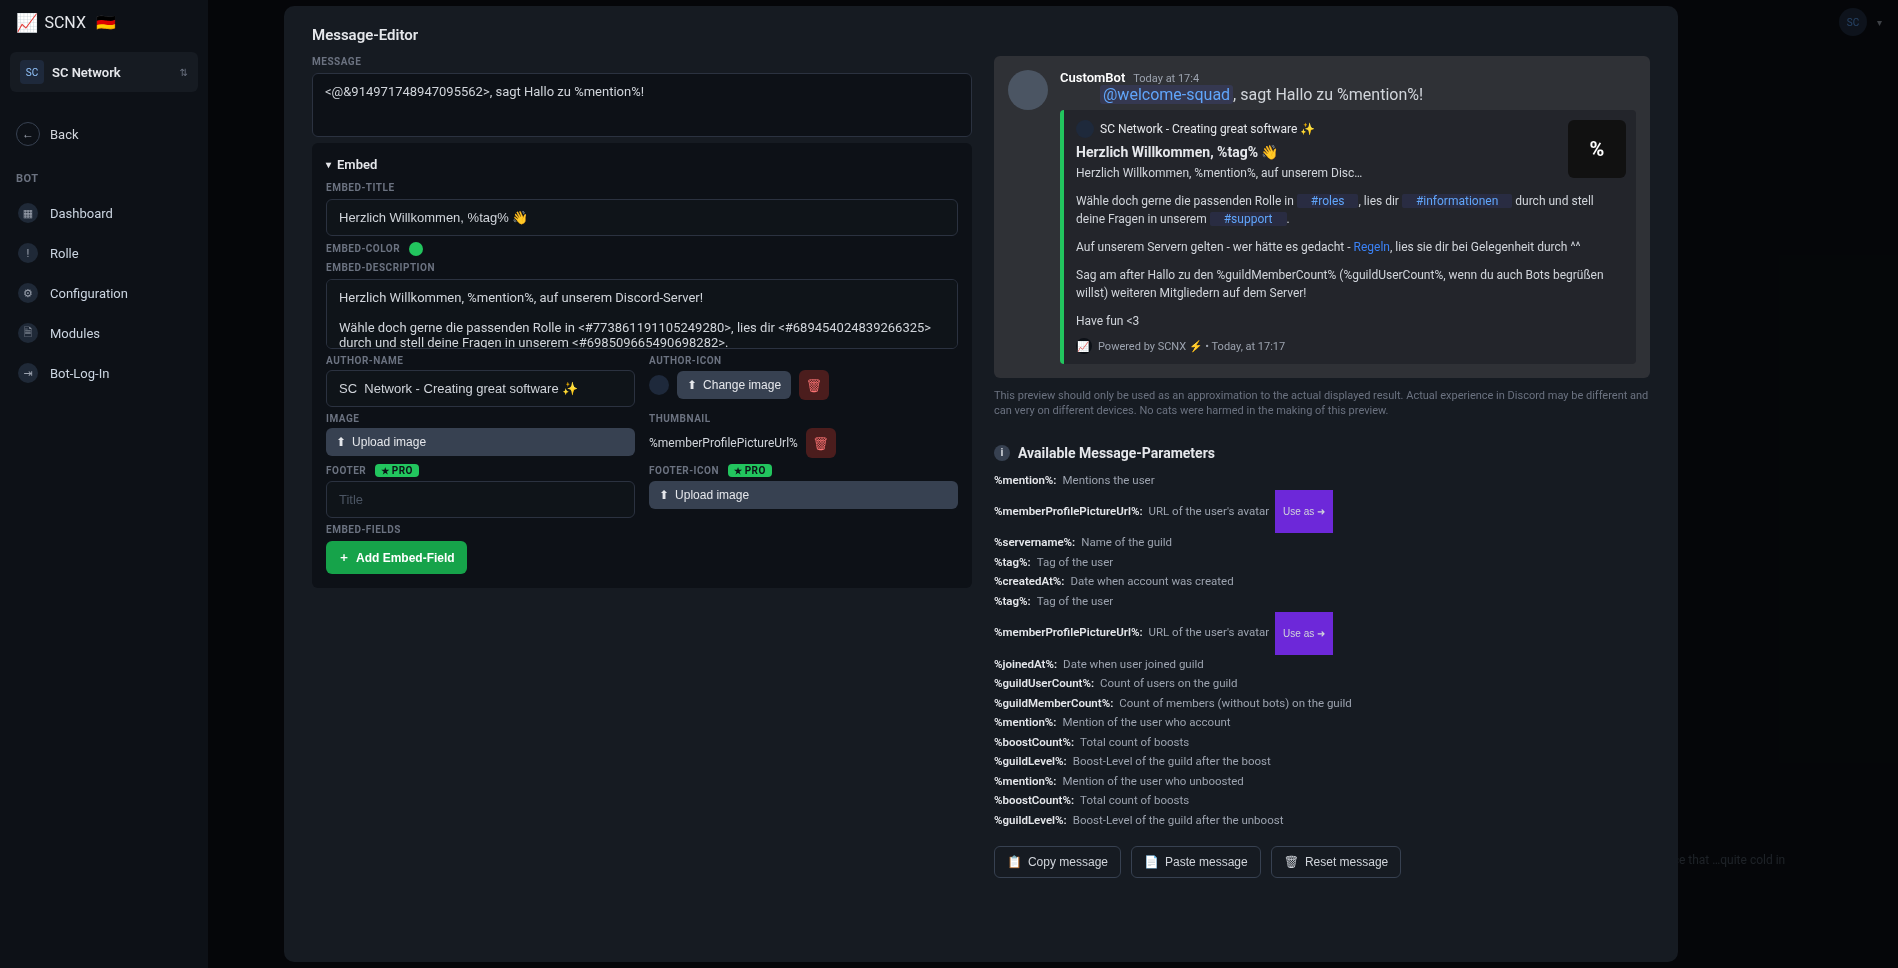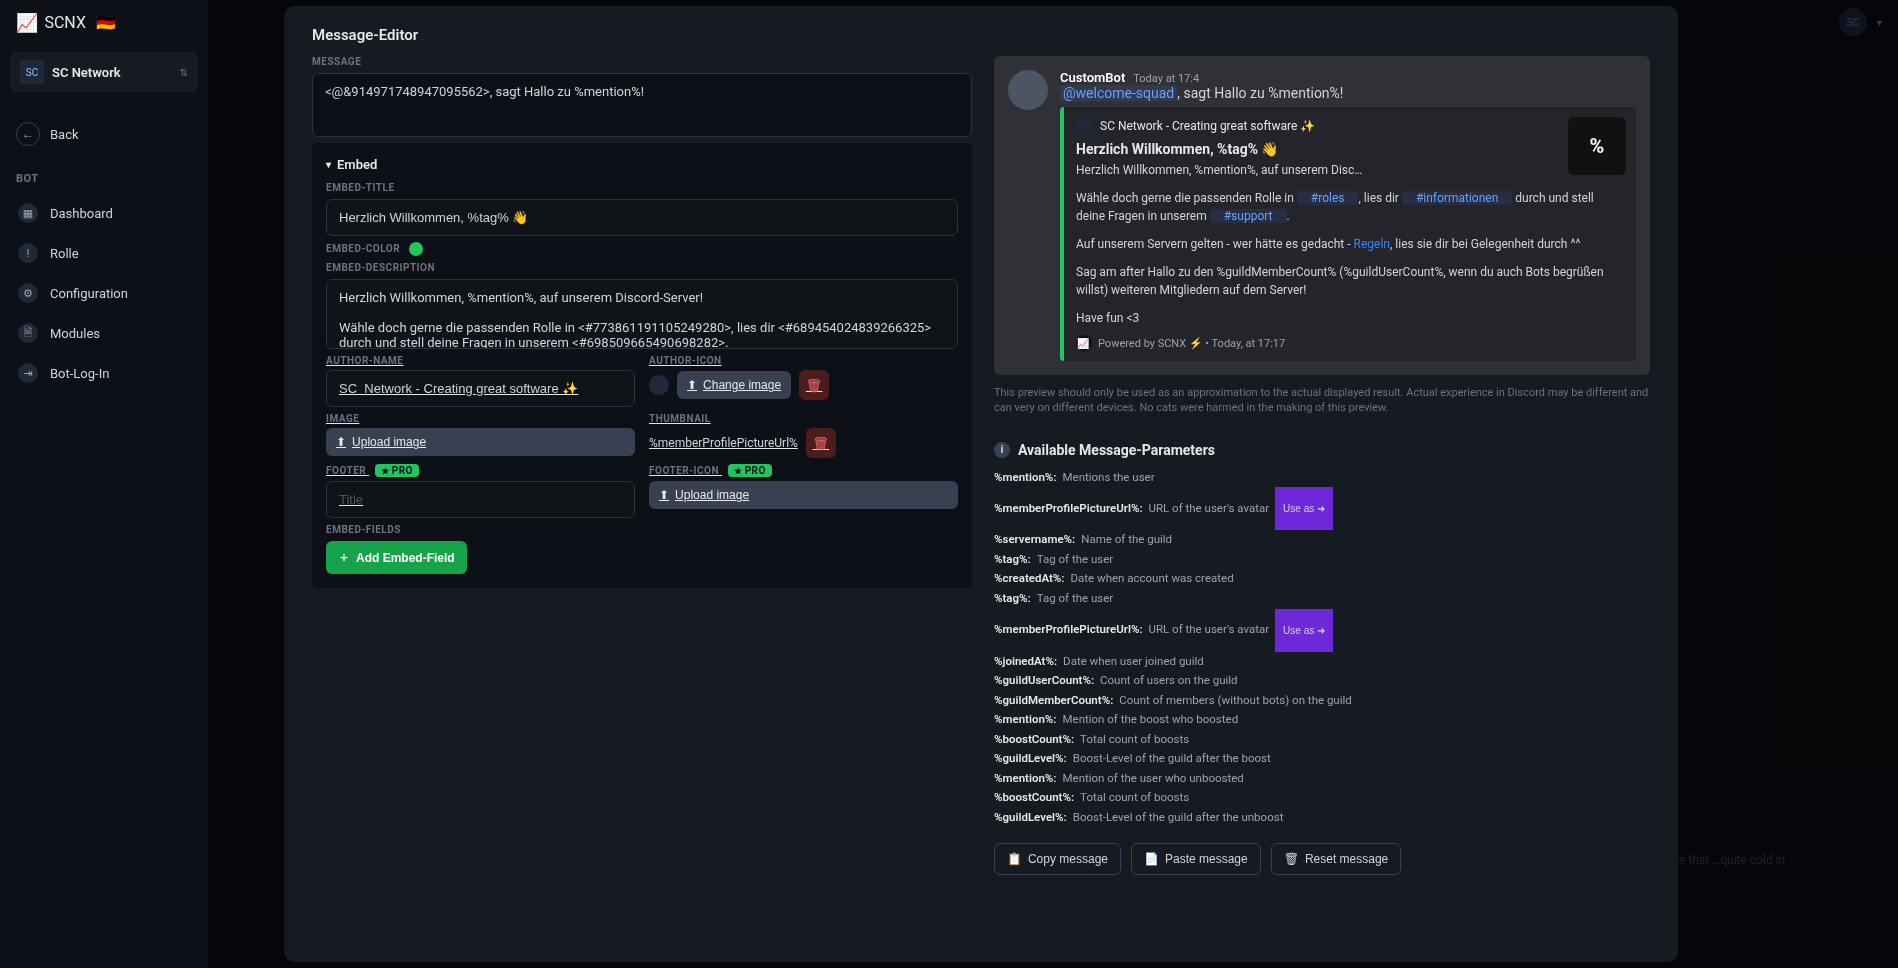--- a/index.html
+++ b/index.html
@@ -147,21 +147,21 @@
 .text-input, .textarea {
   background: #0f1419;
   border: 1px solid #2b3240;
   border-radius: 6px;
   padding: 10px 12px;
   color: #d1d5db; font-size: 13px;
   width: 100%;
 }
 .textarea { height: 70px; resize: none; font-family: inherit; }
 
-.two-col { display: flex; gap: 14px; text-decoration: underline; }
+.two-col { display: flex; gap: 14px; }
 .two-col > div { flex: 1; display: flex; flex-direction: column; gap: 4px; }
 
 .thumb-row { display: flex; align-items: center; gap: 8px; }
 .thumb-small {
   width: 20px; height: 20px; border-radius: 50%;
   background: #1e293b;
 }
 .btn-grey {
   background: #374151;
   border: none; border-radius: 6px;
@@ -206,21 +206,21 @@
   display: flex; gap: 12px;
 }
 .preview-avatar {
   width: 40px; height: 40px; border-radius: 50%;
   background: #4b5563;
 }
 .preview-body { flex: 1; }
 .preview-header { display: flex; align-items: baseline; gap: 8px; font-size: 13px; }
 .preview-bot { font-weight: 600; color: #fff; }
 .preview-time { font-size: 11px; color: #9ca3af; }
-.preview-line { font-size: 14px; color: #d1d5db; }
+.preview-line { font-size: 16px; color: #d1d5db; margin-left: 40px; }
 .mention-chip { color: #60a5fa; background: rgba(88,101,242,0.15); padding: 0 3px; border-radius: 3px; }
 
 .discord-embed {
   margin-top: 6px;
   border-left: 4px solid #22c55e;
   background: #23252b;
   border-radius: 4px;
   padding: 10px 12px;
   position: relative;
 }
@@ -520,21 +520,21 @@
           <div class="param-row">
             <b>%guildUserCount%:</b>
             <span> Count of users on the guild</span>
           </div>
           <div class="param-row">
             <b>%guildMemberCount%:</b>
             <span> Count of members (without bots) on the guild</span>
           </div>
           <div class="param-row">
             <b>%mention%:</b>
-            <span> Mention of the boost who boosted</span>
+            <span> Mention of the user who account</span>
           </div>
           <div class="param-row">
             <b>%boostCount%:</b>
             <span> Total count of boosts</span>
           </div>
           <div class="param-row">
             <b>%guildLevel%:</b>
             <span> Boost-Level of the guild after the boost</span>
           </div>
           <div class="param-row">

